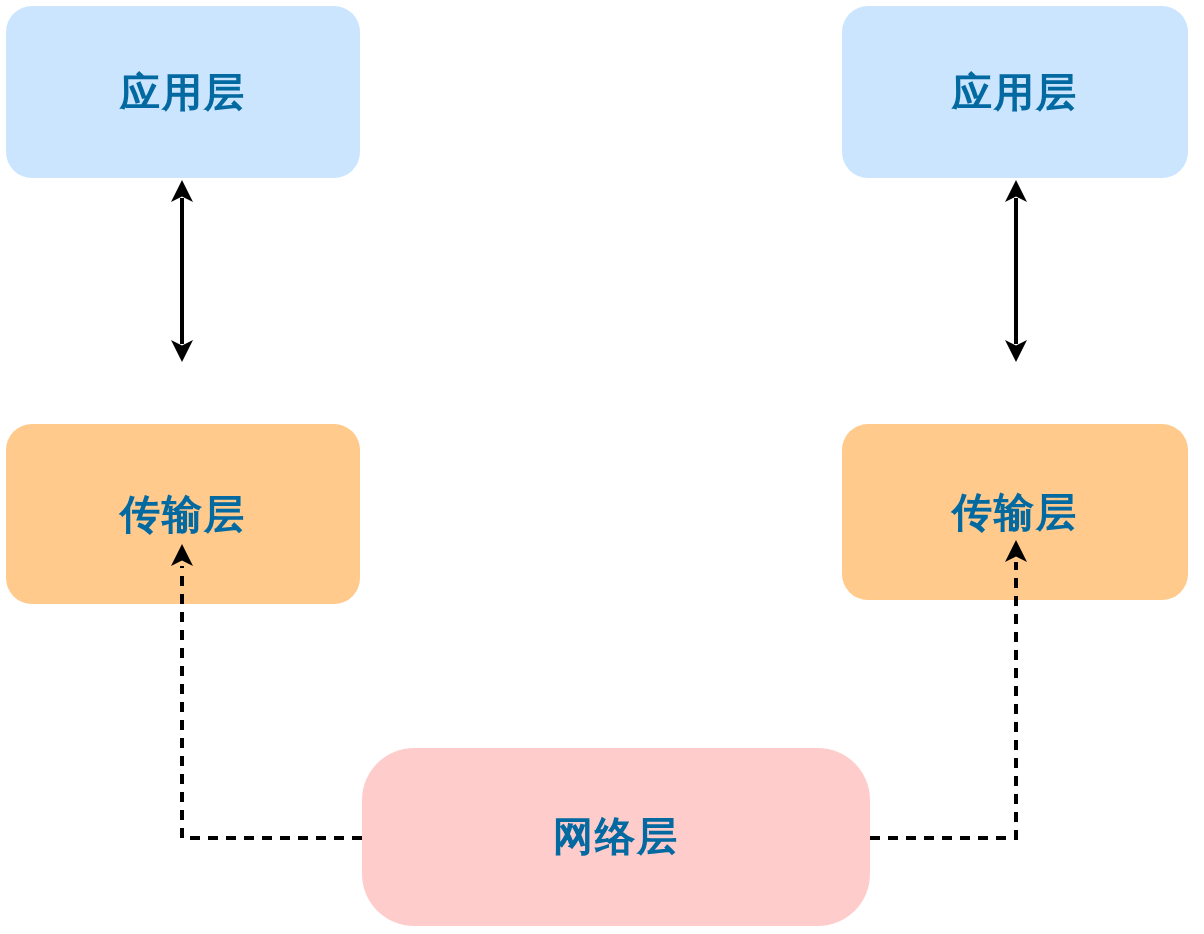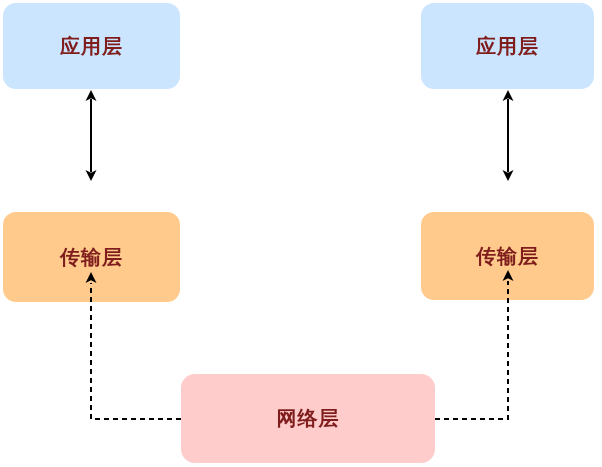--- a/index.html
+++ b/index.html
@@ -16,32 +16,32 @@
     overflow: hidden;
   }
   .node {
     position: absolute;
     border-radius: 13px;
     display: flex;
     align-items: center;
     justify-content: center;
     font-size: 20px;
     font-weight: 600;
-    color: #7f1d1d;
+    color: #0369a1;
     letter-spacing: 1px;
   }
   .fill-blue   { background: #CCE5FF; }
   .fill-orange { background: #FFCA8C; margin-top: 30px; }
   .fill-pink   { background: #FFCCCC; }
 
   .node-app-left        { left: 3px;   top: 3px;   width: 177px; height: 86px; }
   .node-transport-left  { left: 3px;   top: 182px; width: 177px; height: 90px; }
   .node-app-right       { left: 421px; top: 3px;   width: 173px; height: 86px; }
   .node-transport-right { left: 421px; top: 182px; width: 173px; height: 88px; }
-  .node-network         { left: 181px; top: 374px; width: 254px; height: 89px; border-radius: 14px; }
+  .node-network         { left: 181px; top: 374px; width: 254px; height: 89px; border-radius: 26px; }
 
   .connector-layer {
     position: absolute;
     left: 0;
     top: 0;
     width: 602px;
     height: 467px;
     pointer-events: none;
   }
   .edge-line {

